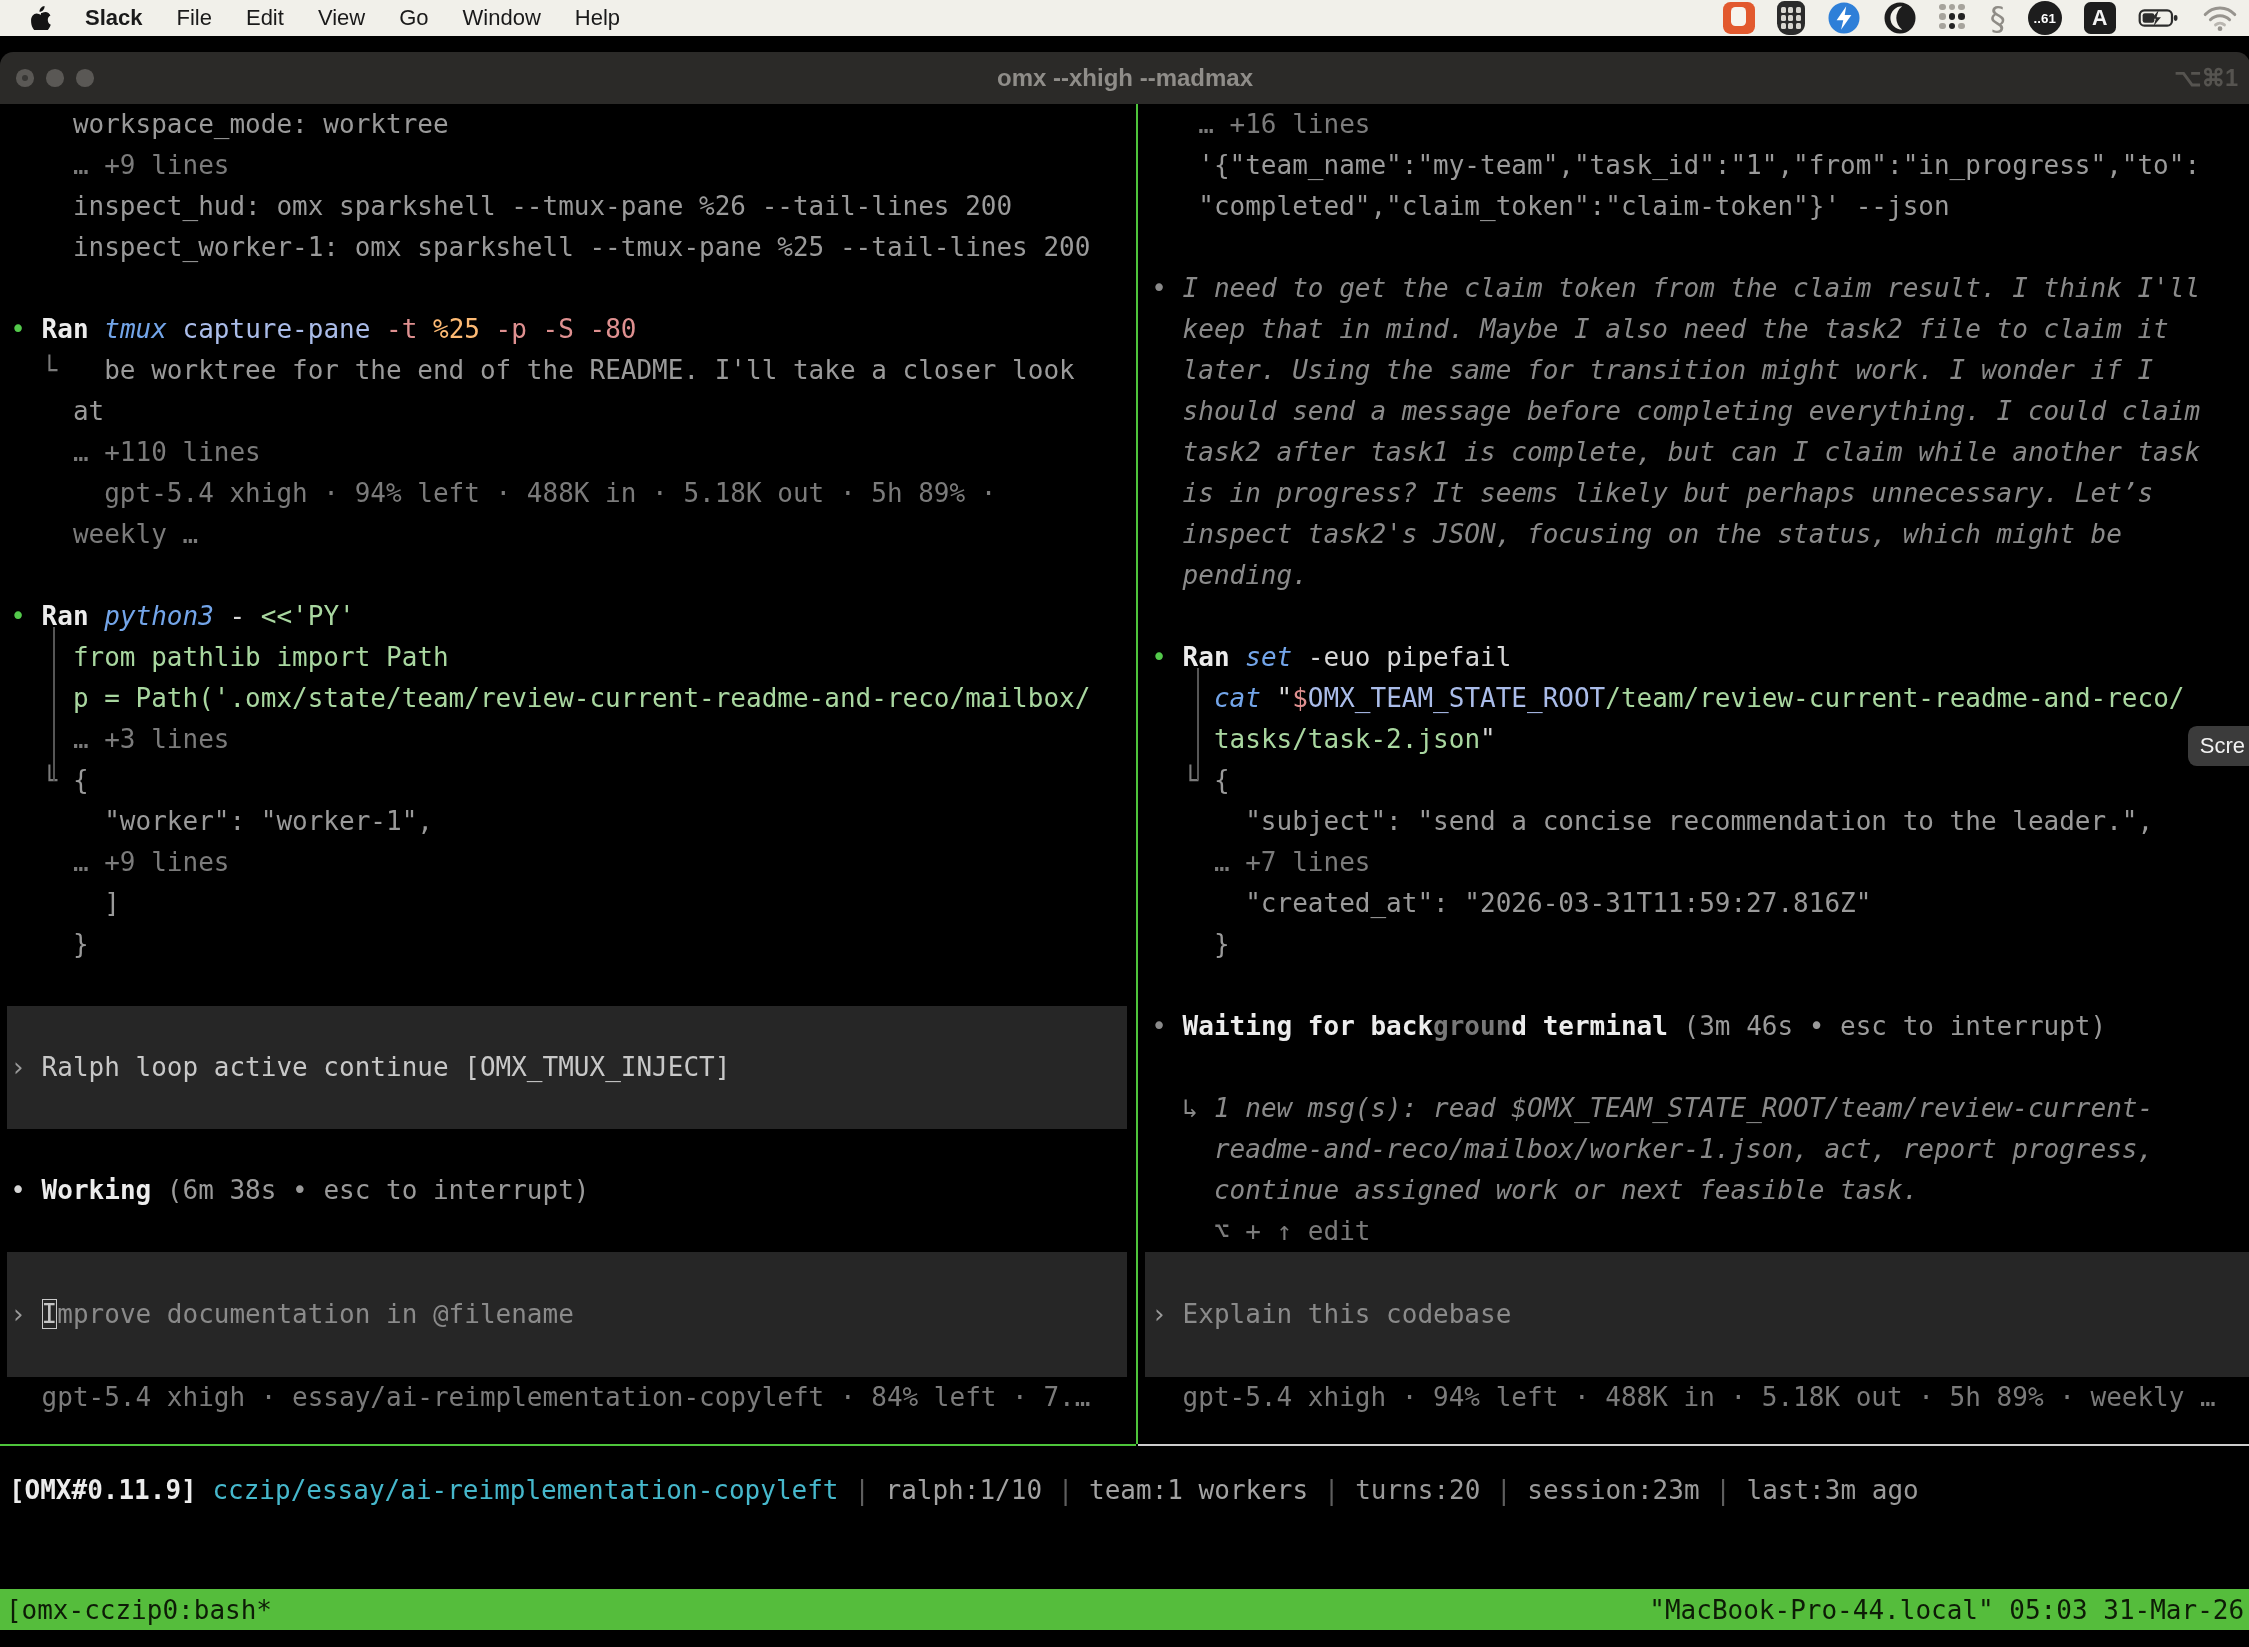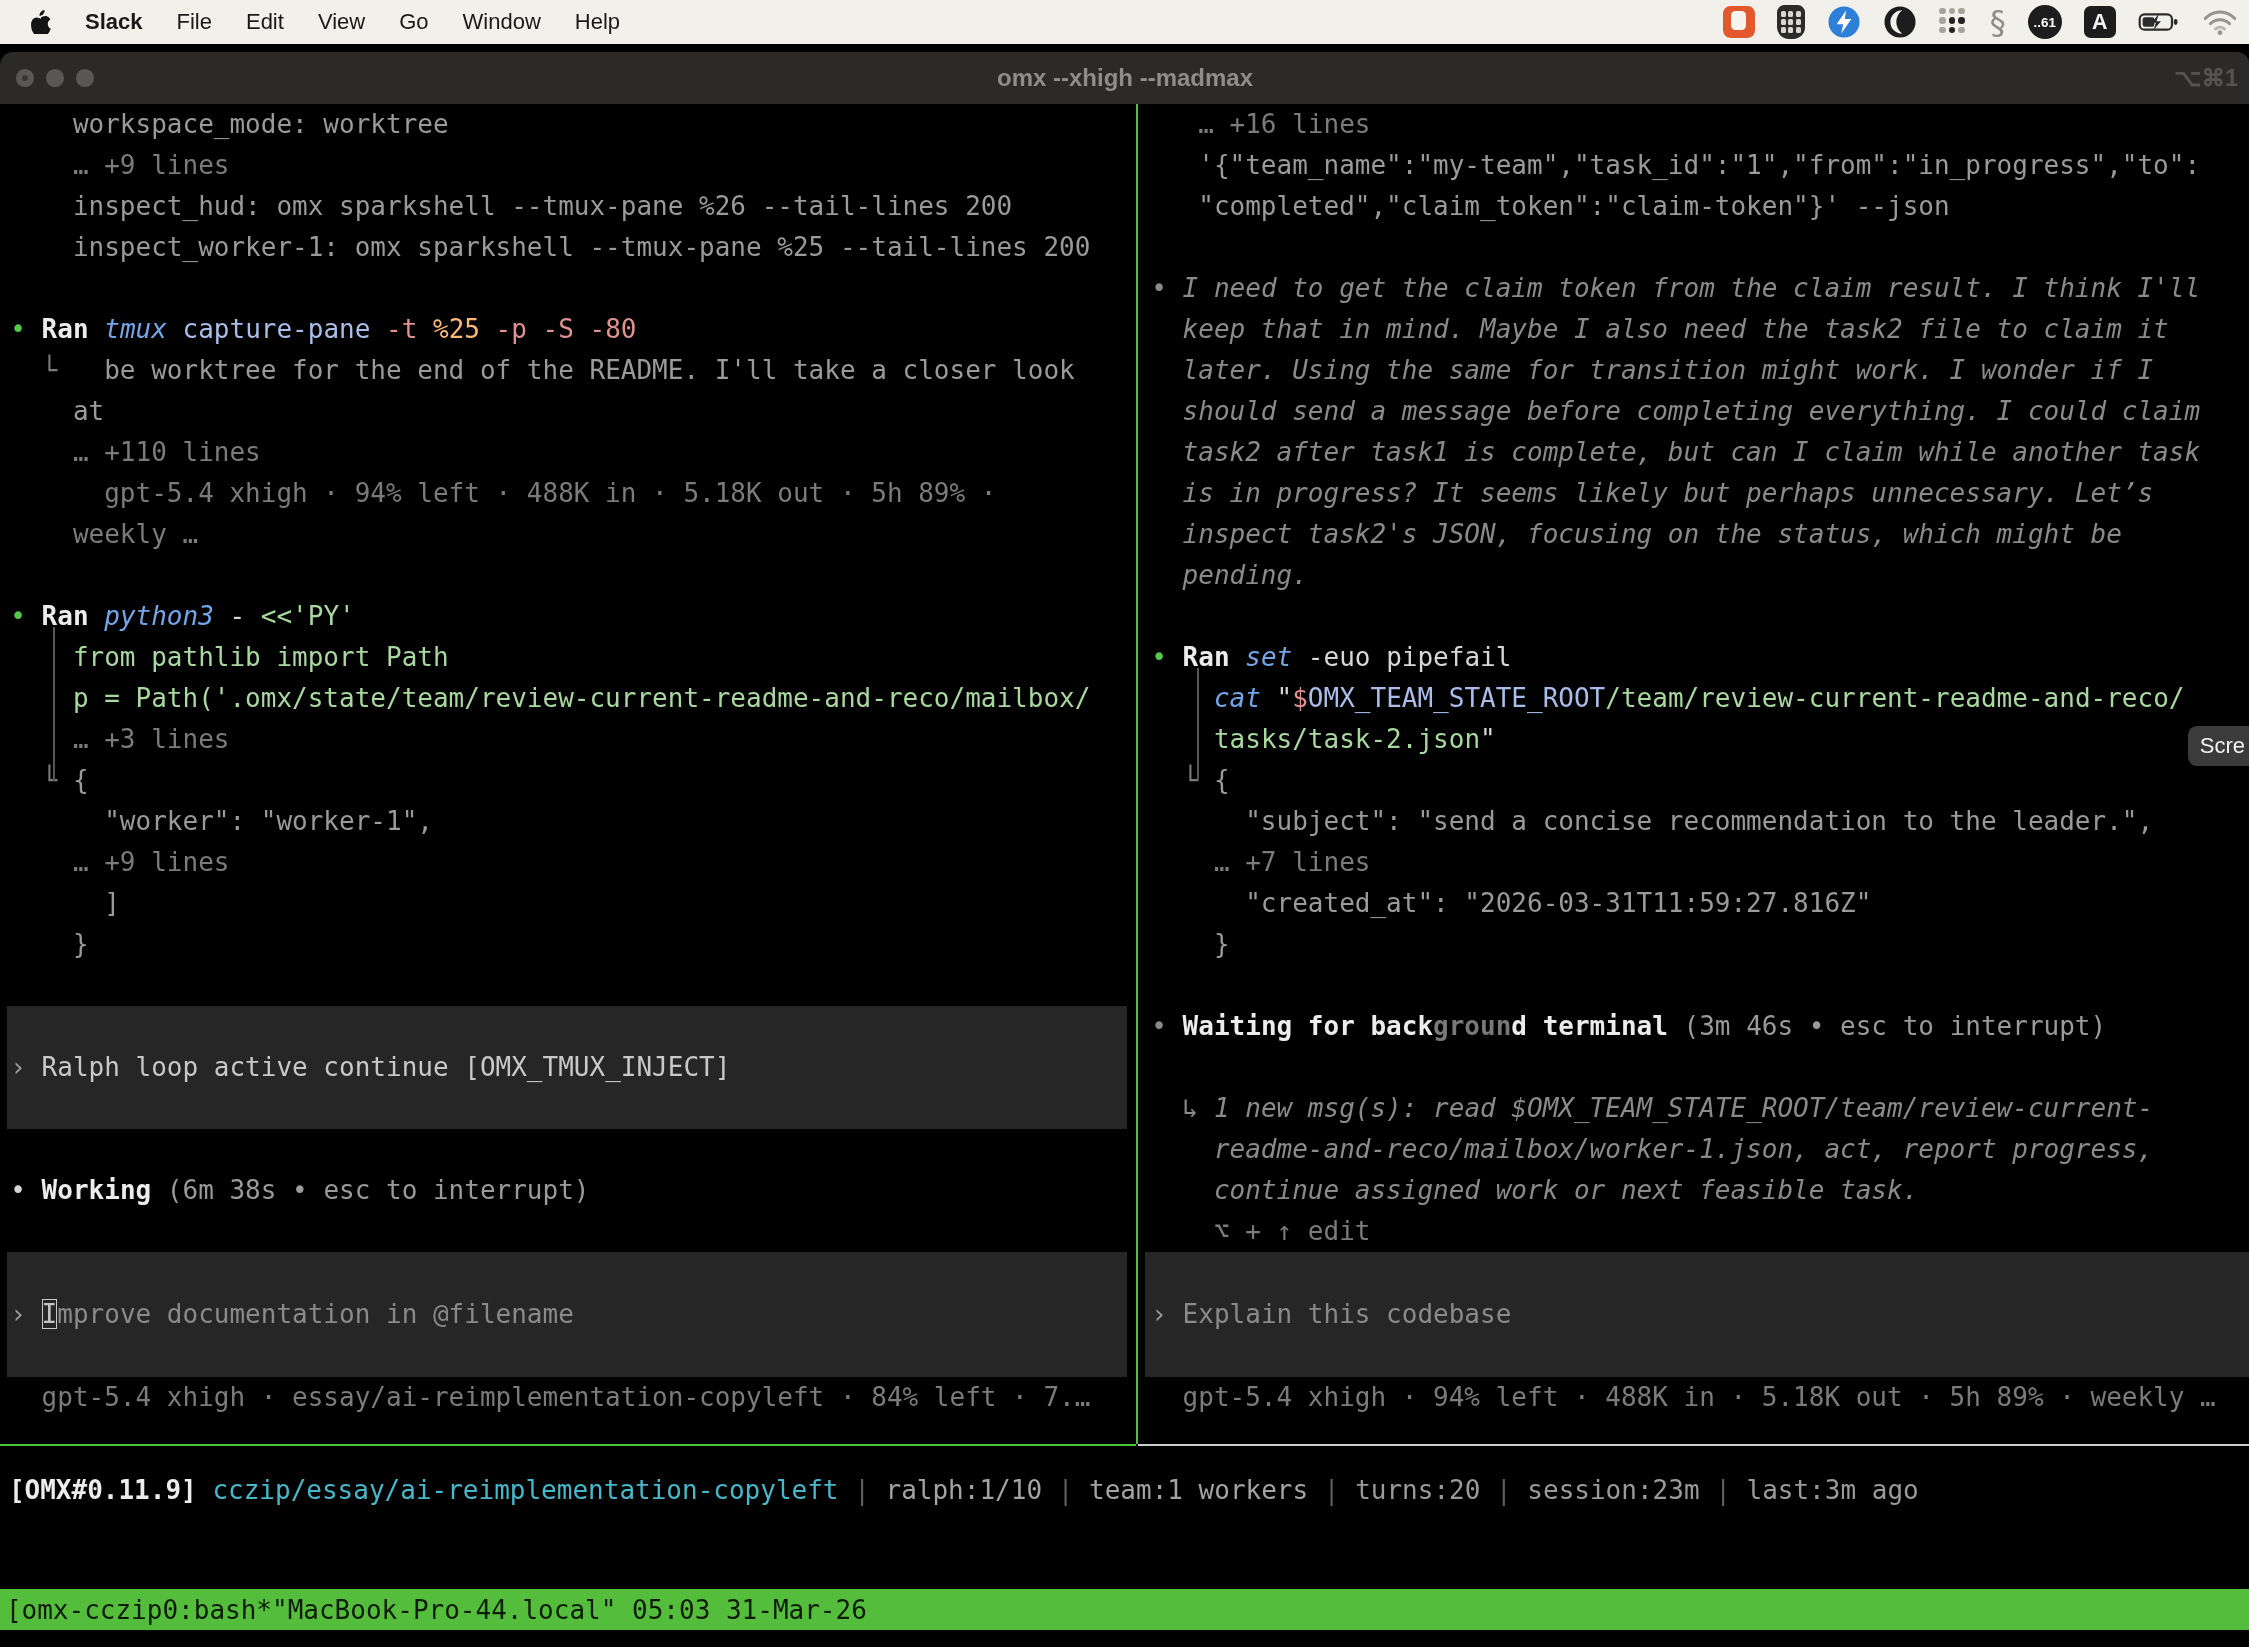--- a/index.html
+++ b/index.html
@@ -1,21 +1,21 @@
 <!DOCTYPE html>
 <html style="font-size:11.8px"><head>
 <meta charset="utf-8">
 <style>
   html,body{margin:0;padding:0;}
   body{
     width:2250px;height:1648px;overflow:hidden;background:#000;
     font-family:"Liberation Sans", sans-serif;position:relative;
   }
   
-  .menubar{position:absolute;top:0;left:0;width:2250px;height:44px;background:#f1f0ea;
+  .menubar{position:absolute;top:0;left:0;width:2250px;height:36px;background:#f1f0ea;
     display:flex;align-items:center;color:#1a1a1a;font-size:22px;}
   .menus{display:flex;align-items:center;gap:34px;padding-left:31px;}
   .menu-app{font-weight:700;}
   .menu-item{white-space:nowrap;}
   .status-icons{margin-left:auto;display:flex;align-items:center;gap:22px;padding-right:13.3px;height:52px;}
   .sicon{display:inline-flex;align-items:center;justify-content:center;}
   .ic-chat{width:32px;height:32px;background:#e2592e;border-radius:7.4px;position:relative;display:inline-block;}
   .ic-chat-in{position:absolute;left:8px;top:5.2px;width:14.8px;height:19px;background:#f6f4ee;border-radius:4.4px;}
   .ic-shield{width:28px;height:34px;background:#2b2b2b;border-radius:7.4px 7.4px 11.8px 11.8px;
     display:grid;grid-template-columns:repeat(3,1fr);gap:2.2px;padding:5.9px 4.4px;box-sizing:border-box;}
@@ -61,21 +61,21 @@
   .c-g{color:#9a9a9a;} .c-g2{color:#8a8a8a;} .c-d{color:#7b7b7b;} .c-lg{color:#c8c8c8;}
   .c-w{color:#ececec;font-weight:700;} .c-wt{color:#d6d6d6;}
   .c-bl{color:#73a5e9;font-style:italic;} .c-lv{color:#aabce9;} .c-pk{color:#df9090;} .c-or{color:#fdba74;}
   .c-gr{color:#a9d7a0;} .c-bu{color:#53c94b;} .c-gb{color:#8a8a8a;}
   .c-it{color:#8a8a8a;font-style:italic;}
   .c-sh{color:#787878;font-weight:700;}
   .c-pr{color:#9a9a9a;} .c-cy{color:#46b8cc;} .c-gn{color:#a3a3a3;} .c-sep{color:#5e5e5e;}
   .c-cur{color:#c4c4c4;outline:1.5px solid #c9c9c9;outline-offset:-1.5px;}
   .omx-line{position:absolute;top:1366px;left:8.9px;right:0;}
   .tmux-bar{position:absolute;top:1485px;left:0;right:0;height:41px;background:#55bd3c;
-    color:#0d1c06;display:flex;align-items:center;justify-content:flex-start;padding:0 5.9px;box-sizing:border-box;}
+    color:#0d1c06;display:flex;align-items:center;justify-content:space-between;padding:0 5.9px;box-sizing:border-box;}
   .tooltip{position:absolute;left:2188px;top:622px;width:62px;height:40px;background:#3b3b3b;
     border-radius:8.9px 0 0 8.9px;color:#f2f2f2;font-family:"Liberation Sans",sans-serif;font-size:22px;
     display:flex;align-items:center;padding-left:11.8px;overflow:hidden;}
 </style>
 </head>
 <body>
 
 <div class="menubar" style="background: rgb(241, 240, 234);">
   <div class="menus">
     <span class="sicon">

